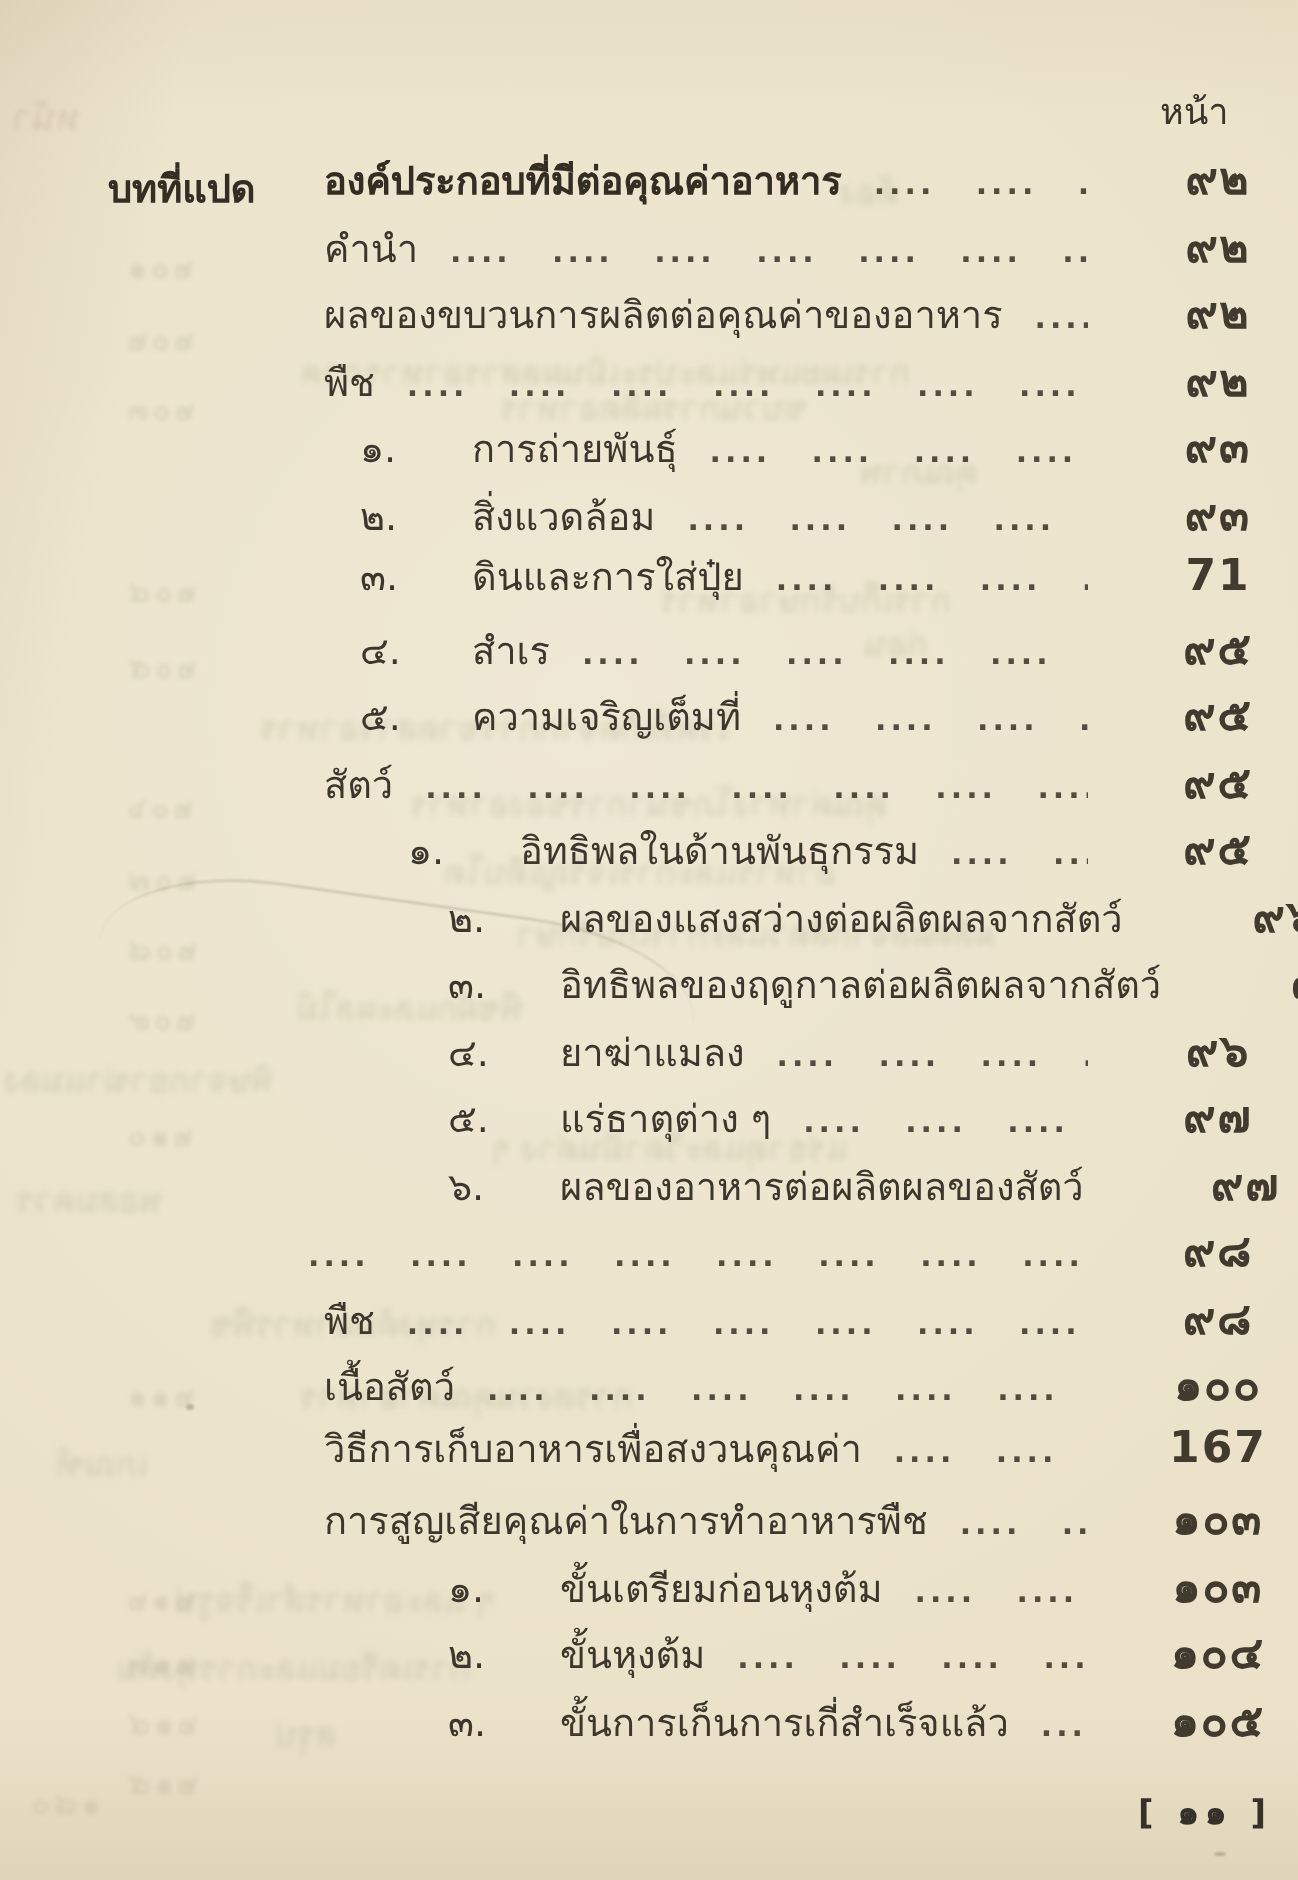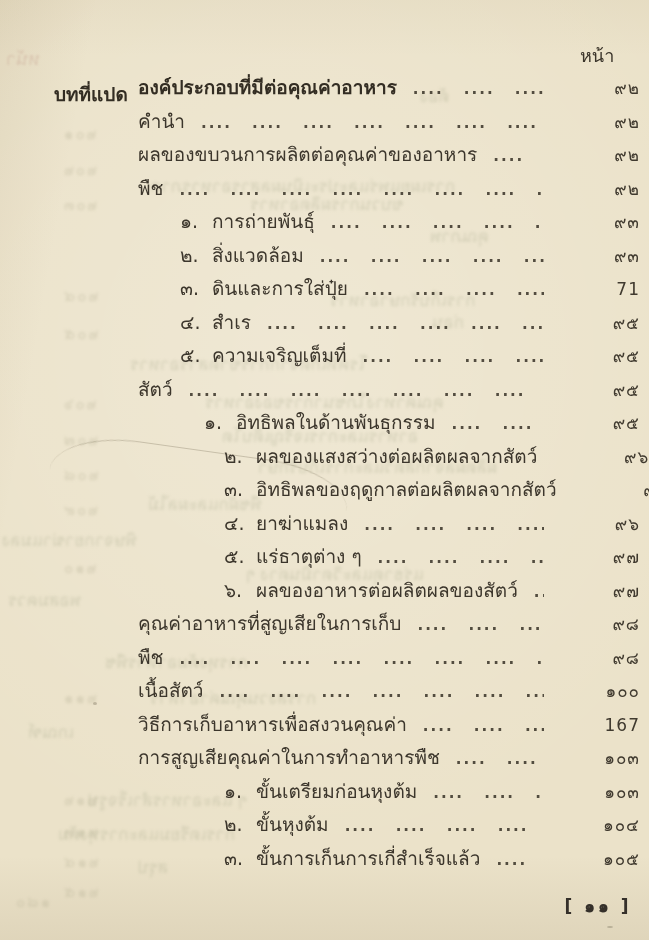--- a/index.html
+++ b/index.html
@@ -13,36 +13,36 @@
     background:
       radial-gradient(ellipse 120% 90% at 45% 38%, rgba(255,255,255,0.20), rgba(255,255,255,0) 62%),
       linear-gradient(100deg, rgba(140,118,78,0.10), rgba(140,118,78,0) 12%),
       linear-gradient(0deg, rgba(120,100,60,0.10), rgba(120,100,60,0) 9%),
       linear-gradient(180deg, rgba(150,130,90,0.06), rgba(150,130,90,0) 6%),
       #ebe2c9;
   }
   
   .page-col-label{position:absolute;left:580px;top:41px;font-size:18px;font-weight:400;color:#3a342a;}
   .chapter-label{position:absolute;left:54px;top:79px;font-size:19px;font-weight:700;color:#332d23;}
-  .footer-pageno{position:absolute;left:560px;top:892px;width:76px;text-align:center;
+  .footer-pageno{position:absolute;left:560px;top:892px;width:76px;text-align:right;
     font-size:17px;font-weight:700;letter-spacing:3px;color:#35302a;}
   
   .toc{position:absolute;left:0;top:72px;width:649px;}
   .row{display:flex;align-items:baseline;height:33.5px;padding-right:9px;font-size:19px;}
   .row.bold .title,.row.bold .num{font-weight:700;color:#332d23;}
   .lv0{padding-left:138px;}
   .lv1{padding-left:180px;}
   .lv2{padding-left:204px;}
   .lv3{padding-left:224px;}
   .num{flex:0 0 auto;min-width:24px;margin-right:8px;}
-  .title{flex:0 0 auto;white-space:nowrap;}
+  .title{flex:0 0 auto;white-space:nowrap;margin-left:24px;}
   .leader{flex:1 1 auto;min-width:0;overflow:hidden;white-space:nowrap;
     margin:0 34px 0 16px;font-size:15px;font-weight:700;letter-spacing:2px;word-spacing:13px;
     color:#464034;opacity:.92;}
-  .pg{flex:0 0 62px;text-align:right;font-size:17px;letter-spacing:1px;color:#403a2f;}
+  .pg{flex:0 0 62px;text-align:center;font-size:22px;letter-spacing:1px;color:#403a2f;font-weight:bold;}
   
   .bleed{position:absolute;transform:scaleX(-1);filter:blur(1.6px);opacity:.34;
     color:#a2a487;font-size:17px;white-space:nowrap;pointer-events:none;}
   .bleed.mnum{font-size:15px;filter:blur(1.4px);opacity:.4;color:#b2ad92;letter-spacing:2px;}
   .bleed.pink{color:#c7a493;opacity:.42;filter:blur(1.2px);font-size:18px;}
   .crease{position:absolute;left:48px;top:450px;width:300px;height:80px;
     border-top:1px solid rgba(110,100,75,0.30);border-radius:50% 50% 0 0/70px;
     transform:rotate(8deg);filter:blur(0.5px);pointer-events:none;}
   .speck{position:absolute;width:4px;height:3px;border-radius:50%;
     background:rgba(110,100,80,0.35);filter:blur(0.5px);pointer-events:none;}
@@ -183,21 +183,20 @@
         <span class="leader">.... .... .... .... .... .... .... .... .... .... .... .... .... .... </span>
         <span class="pg">๙๗</span>
       </div>
       <div class="row lv3">
         <span class="num">๖.</span>
         <span class="title">ผลของอาหารต่อผลิตผลของสัตว์</span>
         <span class="leader">.... .... .... .... .... .... .... .... .... .... .... .... .... .... </span>
         <span class="pg">๙๗</span>
       </div>
       <div class="row lv0">
-        <span class="title">คุณค่าอาหารที่สูญเสียในการเก็บ</span>
         <span class="leader">.... .... .... .... .... .... .... .... .... .... .... .... .... .... </span>
         <span class="pg">๙๘</span>
       </div>
       <div class="row lv0">
         <span class="title">พืช</span>
         <span class="leader">.... .... .... .... .... .... .... .... .... .... .... .... .... .... </span>
         <span class="pg">๙๘</span>
       </div>
       <div class="row lv0">
         <span class="title">เนื้อสัตว์</span>

